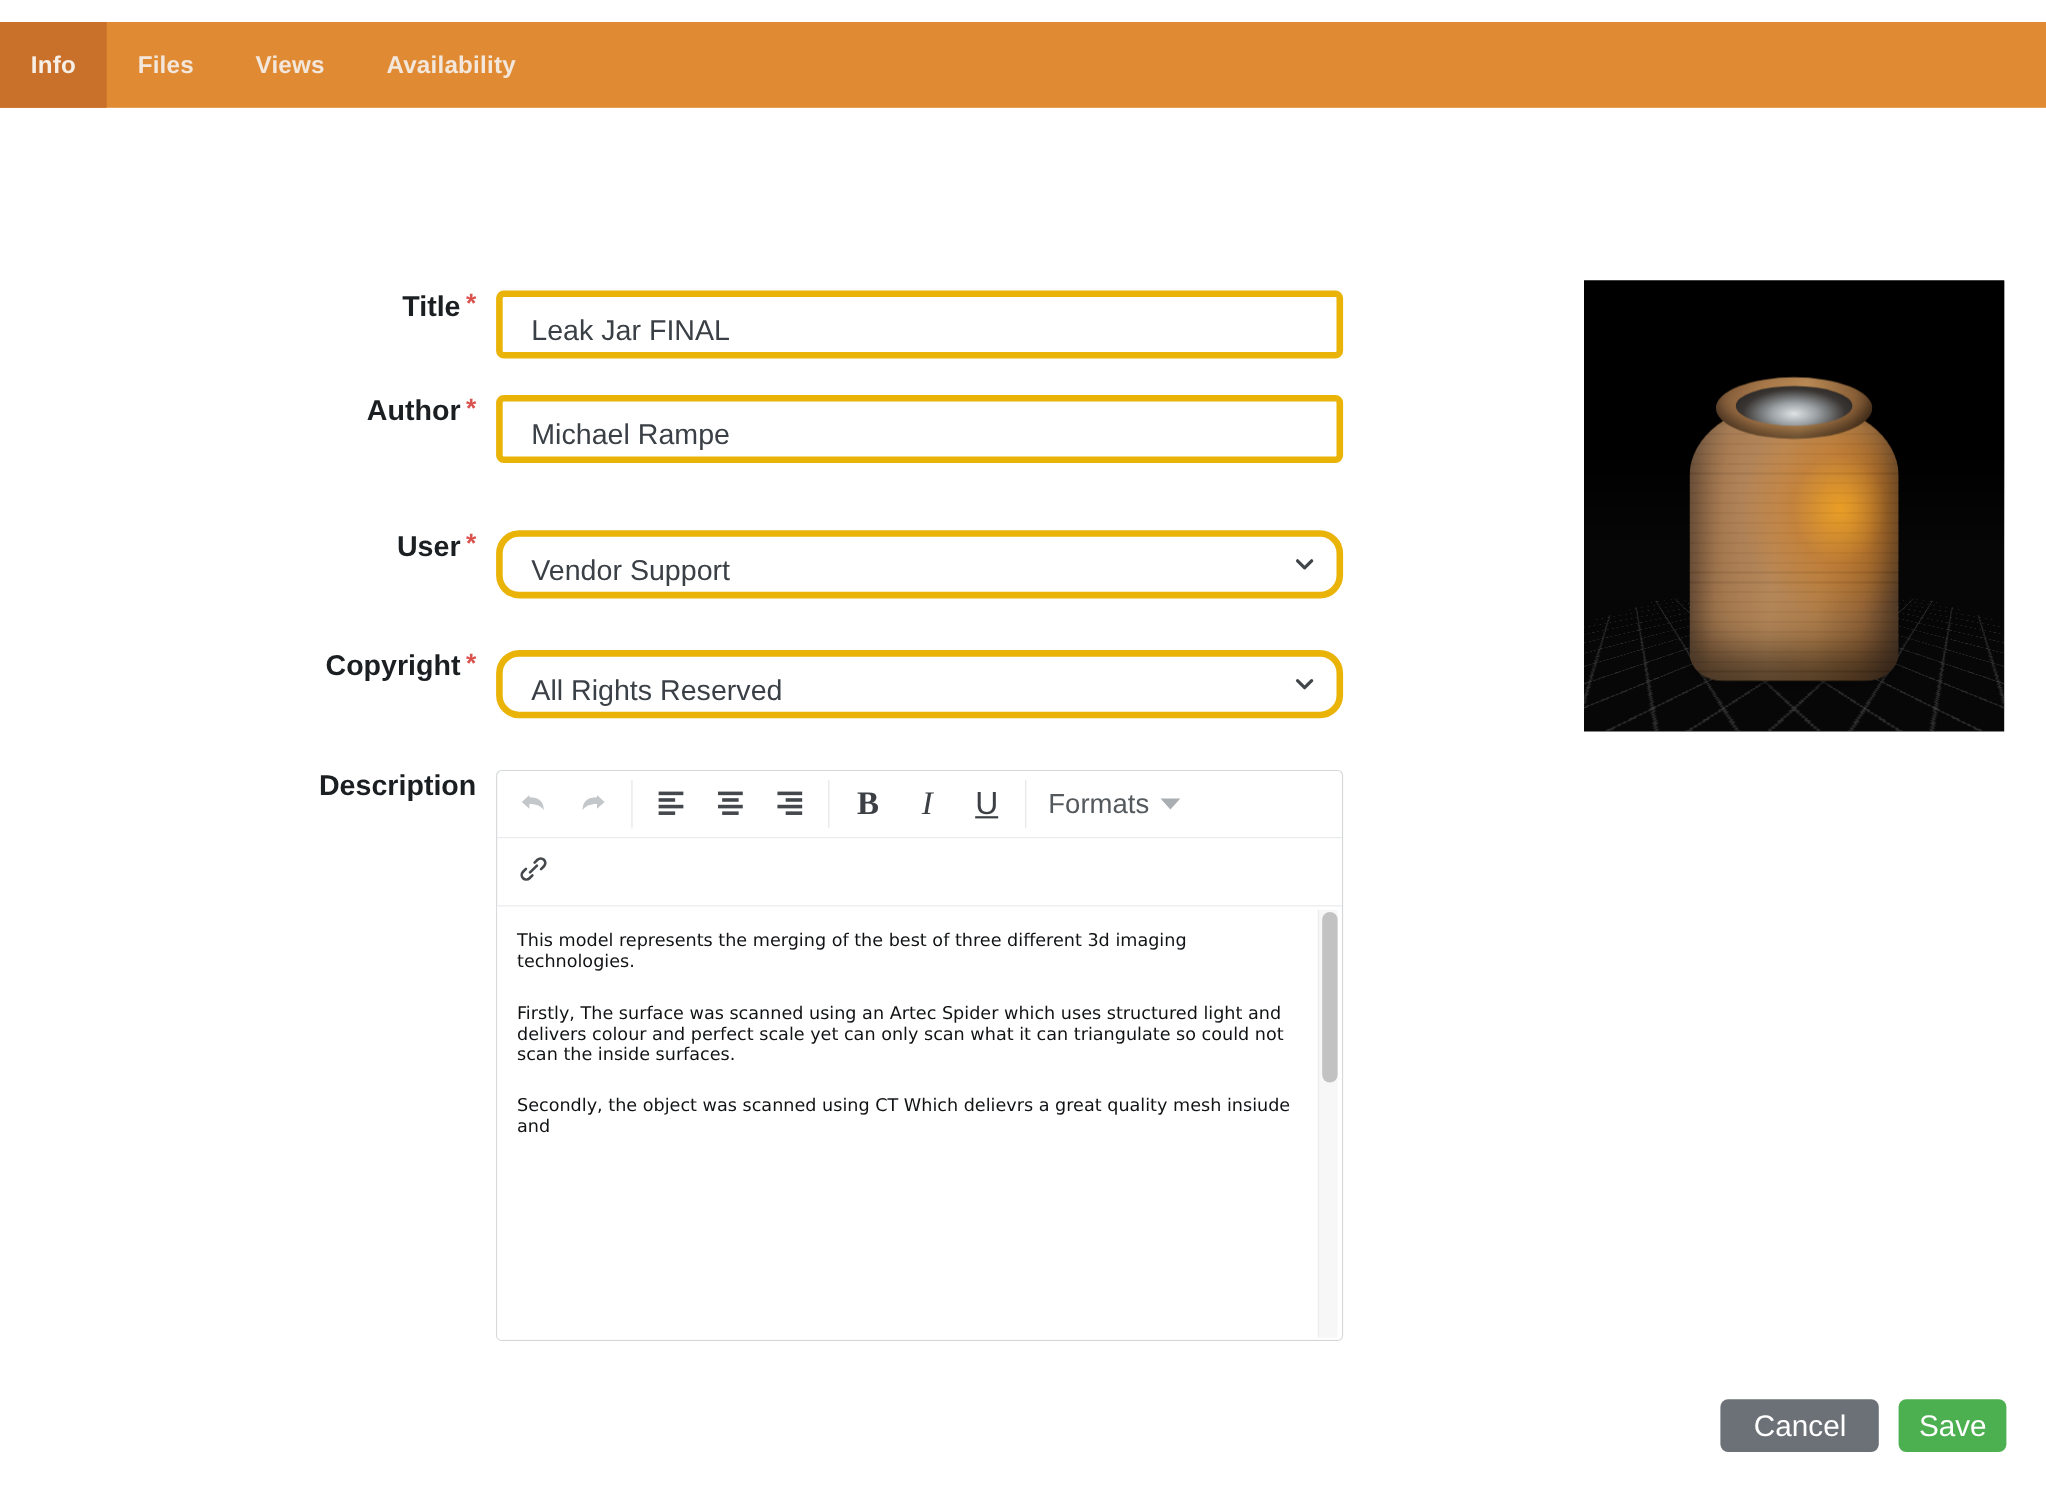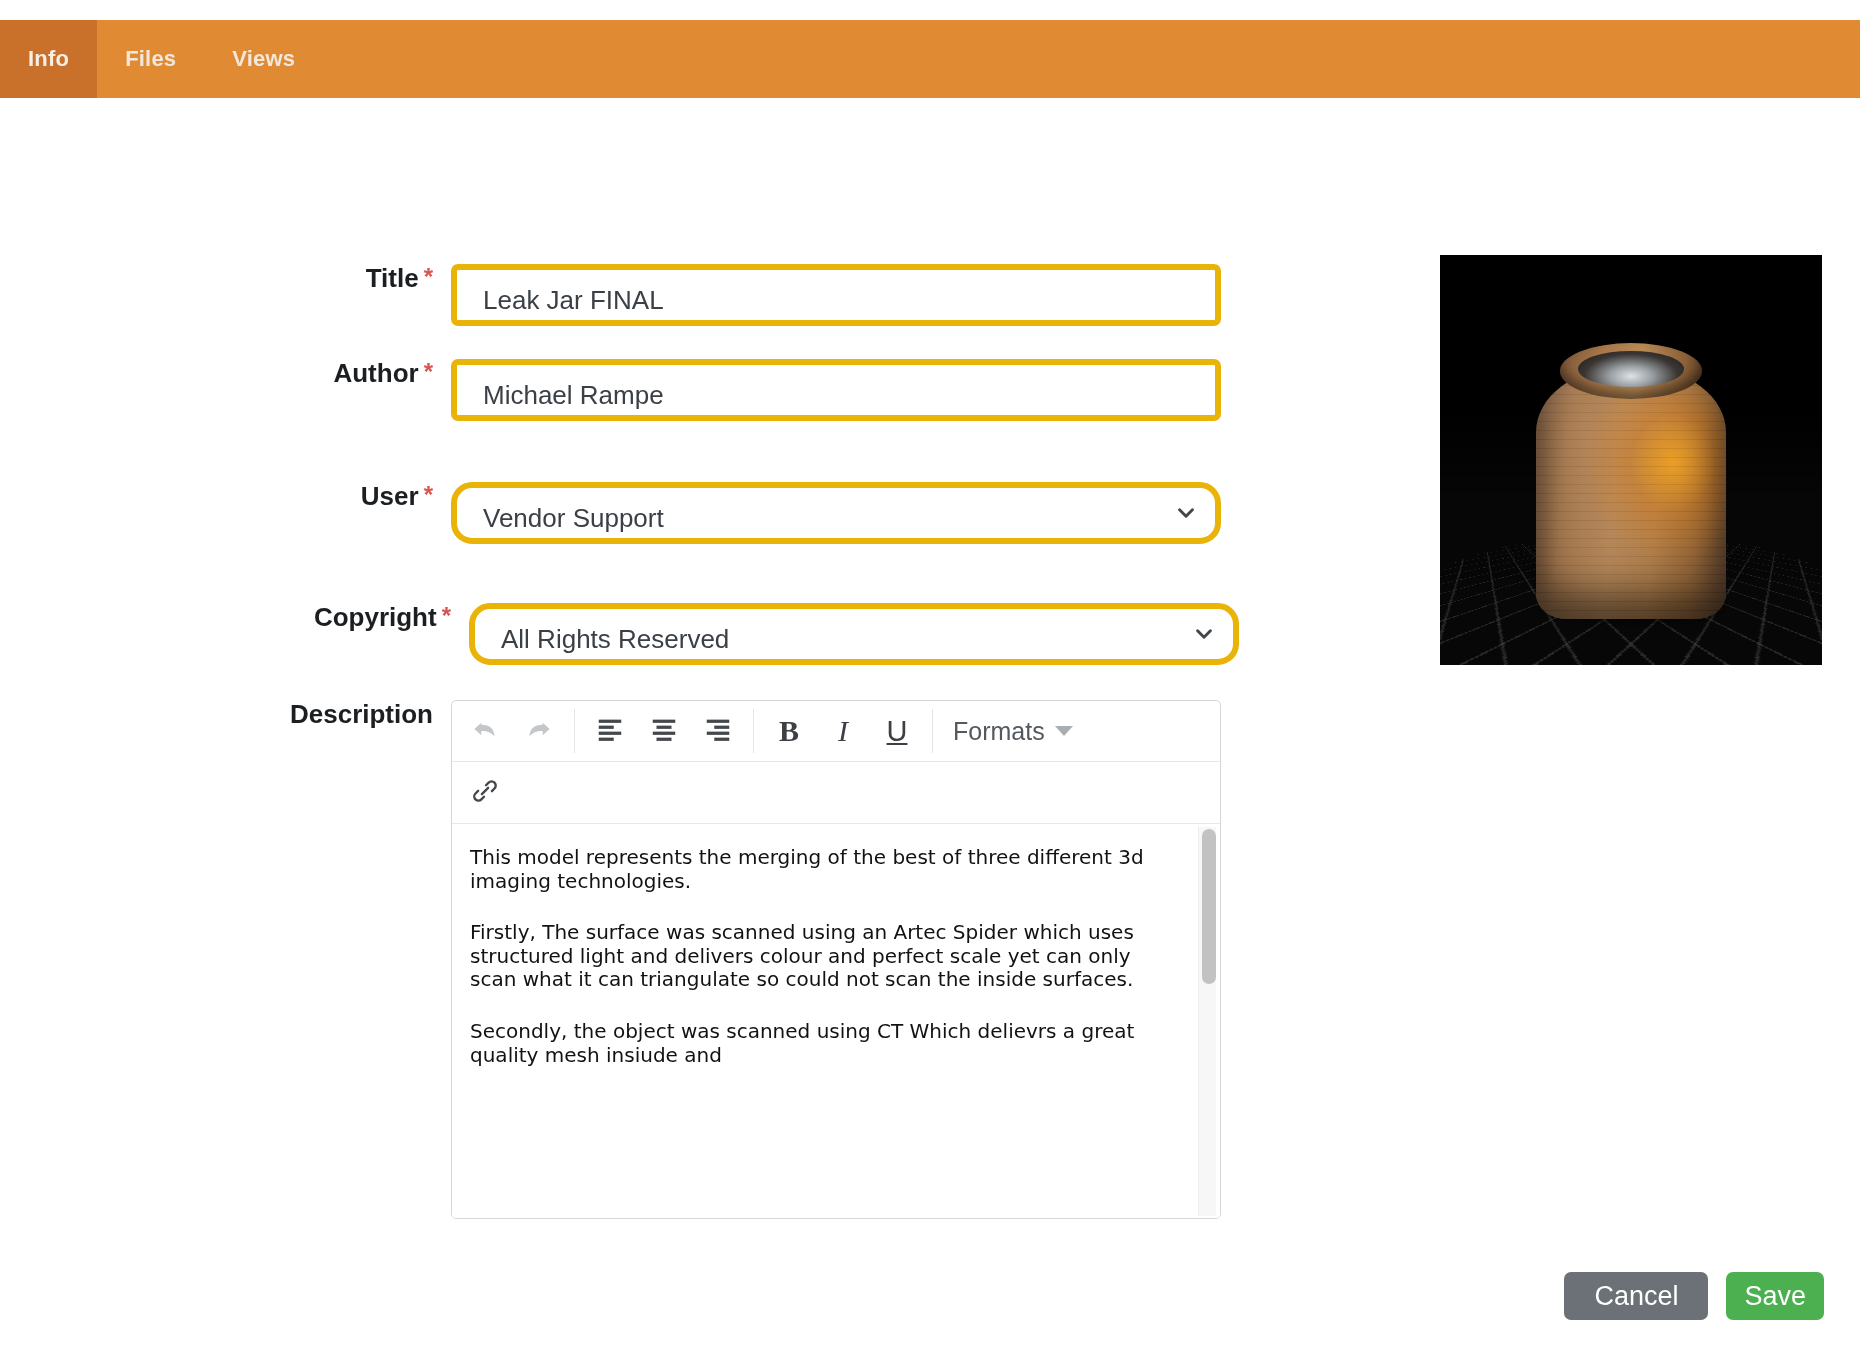--- a/index.html
+++ b/index.html
@@ -136,21 +136,21 @@
 
   .ed-body {
     position: relative;
     height: 395px;
     overflow: hidden;
     background: #fff;
     border-top: 1px solid #e6e8ea;
   }
   .ed-text {
     padding: 22px 46px 0 18px;
-    font-size: 20px;
+    font-size: 16px;
     line-height: 1.18;
     color: #101214;
     font-family: "DejaVu Sans", sans-serif;
   }
   .ed-text p { margin: 0 0 28px 0; }
   .sb-track {
     position: absolute;
     right: 4px; top: 3px;
     width: 18px; height: 389px;
     background: #f7f7f7;
@@ -260,20 +260,23 @@
 <div class="tabbar">
   <div class="tab active">
     <span>Info</span>
   </div>
   <div class="tab">
     <span>Files</span>
   </div>
   <div class="tab">
     <span>Views</span>
   </div>
+  <div class="tab">
+    <span>Availability</span>
+  </div>
 </div>
 
 <div class="form">
 
   <div class="row" style="left:206px; top:166px;">
     <div class="label">
       <span>Title</span><span class="req">*</span>
     </div>
     <div class="field">
       <div class="textinput">Leak Jar FINAL</div>
@@ -296,21 +299,21 @@
     <div class="field">
       <div class="selectbox">Vendor Support</div>
       <span class="chev">
         <svg viewBox="0 0 24 24" width="22" height="22">
             <path d="M5 8.5 L12 15.5 L19 8.5" fill="none" stroke="#41464b" stroke-width="3.2" stroke-linecap="round" stroke-linejoin="round"></path>
           </svg>
       </span>
     </div>
   </div>
 
-  <div class="row" style="left:224px; top:493px;margin-top:12px;">
+  <div class="row" style="left:206px; top:493px;">
     <div class="label">
       <span>Copyright</span><span class="req">*</span>
     </div>
     <div class="field">
       <div class="selectbox">All Rights Reserved</div>
       <span class="chev">
         <svg viewBox="0 0 24 24" width="22" height="22">
             <path d="M5 8.5 L12 15.5 L19 8.5" fill="none" stroke="#41464b" stroke-width="3.2" stroke-linecap="round" stroke-linejoin="round"></path>
           </svg>
       </span>

